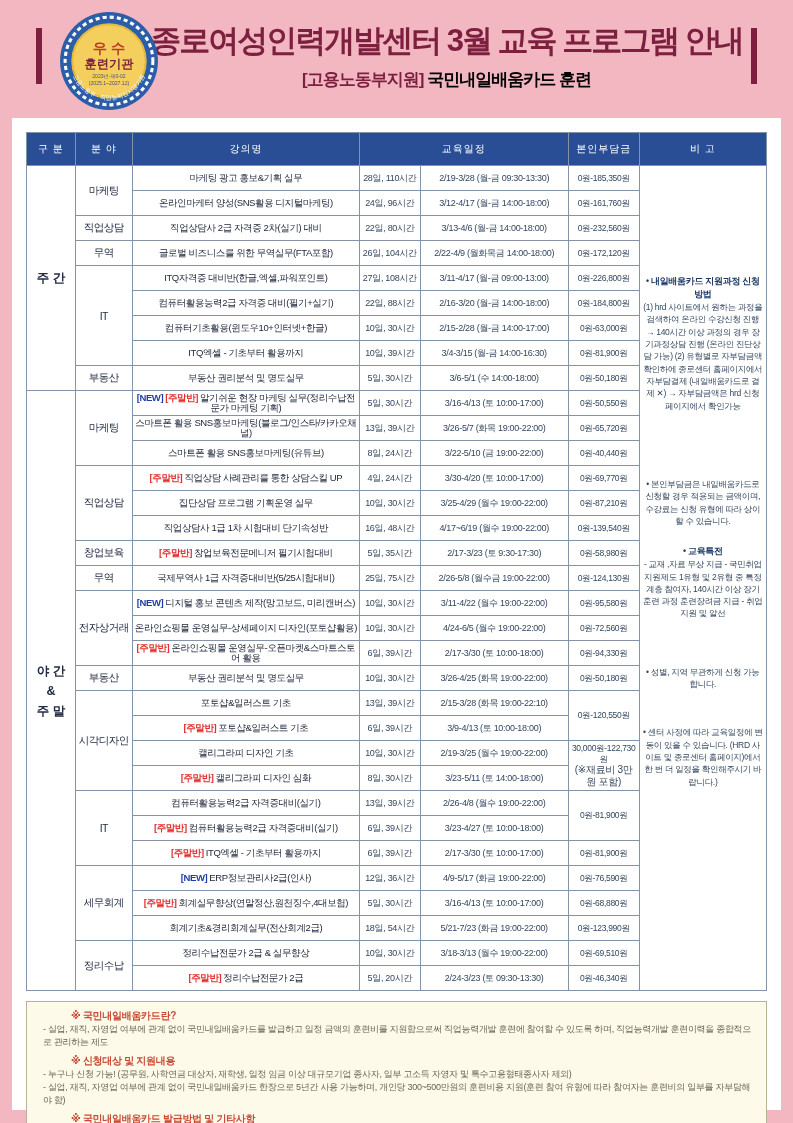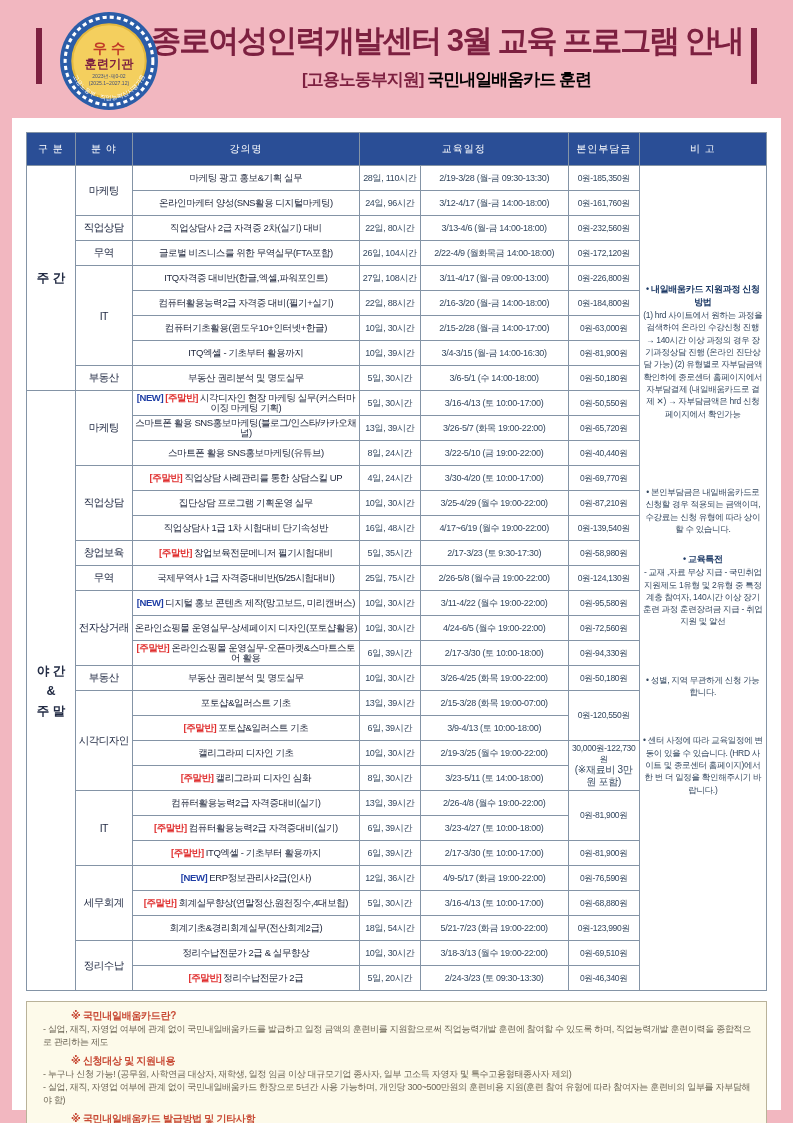--- a/index.html
+++ b/index.html
@@ -42,21 +42,21 @@
   td.field{font-size:10.5px;color:#222b44;letter-spacing:-0.5px;}
   td.course{font-size:9.5px;color:#1c2338;letter-spacing:-0.4px;line-height:1.1;}
   td.days{font-size:9px;color:#33475f;letter-spacing:-0.3px;}
   td.sched{font-size:9px;color:#33475f;letter-spacing:-0.3px;}
   td.fee{font-size:8.5px;color:#33475f;letter-spacing:-0.3px;line-height:1.2;}
   td.fee .fee-note{font-size:10px;}
   .tag{font-weight:bold;margin-right:2px;}
   .tag-new{color:#1f3ea5;}
   .tag-red{color:#e03030;}
   
-  td.note-cell{vertical-align:top;padding:17px 3px;}
+  td.note-cell{vertical-align:top;padding:9px 3px;}
   .nb{text-align:center;font-size:8.5px;color:#33475f;line-height:1.45;letter-spacing:-0.3px;}
   .nb .nb-title{font-weight:bold;color:#1d3a66;font-size:9px;}
   .nb0{margin-top:100px;}
   .nb1{margin-top:66px;}
   .nb2{margin-top:18px;}
   .nb3{margin-top:46px;}
   .nb4{margin-top:36px;}
   
   .info-box{
     margin:10px 14px 0 14px;border:1px solid #b9b299;background:#fdfaea;
@@ -197,21 +197,21 @@
             <td class="course"><span>부동산 권리분석 및 명도실무</span></td>
             <td class="days">5일, 30시간</td>
             <td class="sched">3/6-5/1 (수 14:00-18:00)</td>
             <td class="fee">0원-50,180원</td>
           </tr>
           <tr>
             <td class="gubun" rowspan="24">야 간
 &amp;
 주 말</td>
             <td class="field" rowspan="3">마케팅</td>
-            <td class="course"><span class="tag tag-new">[NEW]</span><span class="tag tag-red">[주말반]</span><span>시각디자인 현장 마케팅 실무(커스터마이징 마케팅 기획)</span></td>
+            <td class="course"><span class="tag tag-new">[NEW]</span><span class="tag tag-red">[주말반]</span><span>알기쉬운 현장 마케팅 실무(정리수납전문가 마케팅 기획)</span></td>
             <td class="days">5일, 30시간</td>
             <td class="sched">3/16-4/13 (토 10:00-17:00)</td>
             <td class="fee">0원-50,550원</td>
           </tr>
           <tr>
             <td class="course"><span>스마트폰 활용 SNS홍보마케팅(블로그/인스타/카카오채널)</span></td>
             <td class="days">13일, 39시간</td>
             <td class="sched">3/26-5/7 (화목 19:00-22:00)</td>
             <td class="fee">0원-65,720원</td>
           </tr>
@@ -277,21 +277,21 @@
             <td class="field" rowspan="1">부동산</td>
             <td class="course"><span>부동산 권리분석 및 명도실무</span></td>
             <td class="days">10일, 30시간</td>
             <td class="sched">3/26-4/25 (화목 19:00-22:00)</td>
             <td class="fee">0원-50,180원</td>
           </tr>
           <tr>
             <td class="field" rowspan="4">시각디자인</td>
             <td class="course"><span>포토샵&amp;일러스트 기초</span></td>
             <td class="days">13일, 39시간</td>
-            <td class="sched">2/15-3/28 (화목 19:00-07:00)</td>
+            <td class="sched">2/15-3/28 (화목 19:00-22:10)</td>
             <td class="fee" rowspan="2">0원-120,550원</td>
           </tr>
           <tr>
             <td class="course"><span class="tag tag-red">[주말반]</span><span>포토샵&amp;일러스트 기초</span></td>
             <td class="days">6일, 39시간</td>
             <td class="sched">3/9-4/13 (토 10:00-18:00)</td>
           </tr>
           <tr>
             <td class="course"><span>캘리그라피 디자인 기초</span></td>
             <td class="days">10일, 30시간</td>

